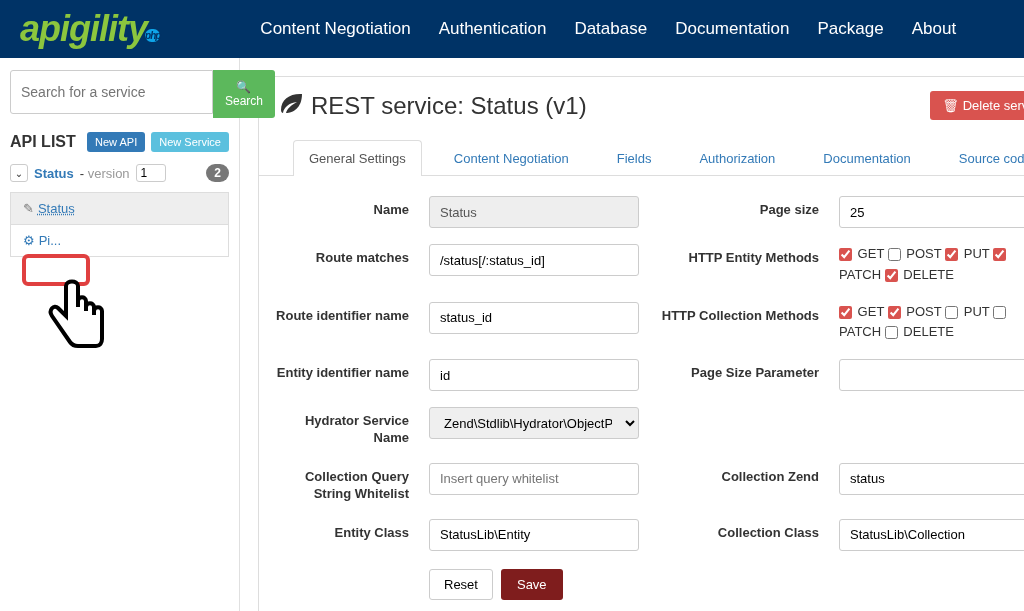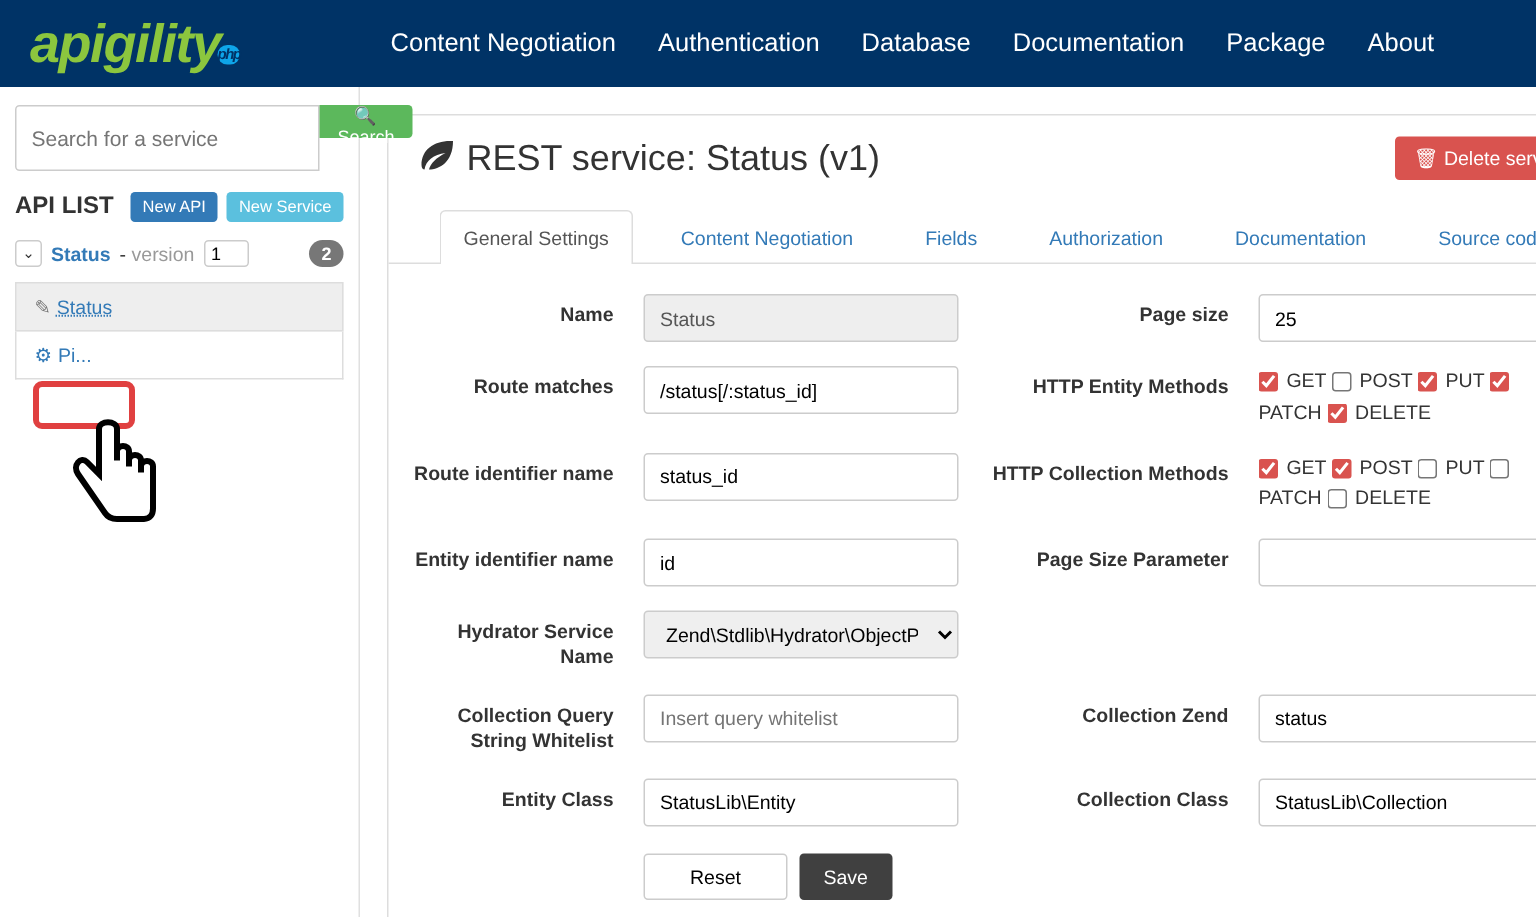--- a/index.html
+++ b/index.html
@@ -6,21 +6,21 @@
 body { font-family: "Helvetica Neue", Helvetica, Arial, sans-serif; font-size: 14px; color: #333; background: #fff; width: 1024px; }
 .topbar { background: #036; height: 58px; display: flex; align-items: center; padding: 0 20px; }
 .logo { color: #8cc63e; font-size: 36px; font-weight: bold; font-style: italic; letter-spacing: -1px; position: relative; margin-right: 100px; }
 .logo-badge { background:#0ea5e9; color:#036; font-size:10px; font-weight:bold; padding:1px 0; border-radius:8px; position:relative; top:-2px; margin-left:-2px;}
 .nav { display: flex; gap: 28px; }
 .nav a { color: #fff; text-decoration: none; font-size: 17px; }
 .main { display: flex; }
 .sidebar { width: 240px; background:#fff; padding: 12px 10px; border-right:1px solid #e0e0e0; min-height:553px; position:relative;}
 .searchrow { display:flex; }
 .searchrow input { flex:1; border:1px solid #ccc; border-radius:3px 0 0 3px; padding:6px 10px; font-size:14px; height:44px;}
-.searchrow button { background:#5cb85c; color:#fff; border:none; border-radius:0 3px 3px 0; padding:0 12px; font-size:12px; height:22px; cursor:pointer;}
+.searchrow button { background:#5cb85c; color:#fff; border:none; border-radius:0 3px 3px 0; padding:0 12px; font-size:12px; height:48px; cursor:pointer;}
 .apilist-header { display:flex; align-items:center; margin-top:14px; gap:6px;}
 .apilist-title { font-weight:bold; font-size:16px; margin-right:auto;}
 .btn-xs { font-size:11px; padding:4px 8px; border:none; border-radius:3px; color:#fff; cursor:pointer;}
 .btn-blue { background:#337ab7;}
 .btn-lightblue { background:#5bc0de;}
 .badge { background:#777; color:#fff; border-radius:10px; padding:2px 8px; font-size:12px; font-weight:bold;}
 .api-item { margin-top:12px; display:flex; align-items:center; gap:6px; font-size:13px;}
 .api-toggle { width:18px; height:18px; border:1px solid #ccc; border-radius:3px; display:inline-flex; align-items:center; justify-content:center; font-size:10px; background:#fff;}
 .api-name { color:#337ab7; font-weight:bold;}
 .api-ver-label { color:#999;}
@@ -41,22 +41,22 @@
 .tab.active { color:#555; border-color:#ddd; background:#fff;}
 .tab-body { padding:20px 28px 20px 10px;}
 .form-grid { display:grid; grid-template-columns: 140px 210px 160px 210px; column-gap:20px; row-gap:16px; align-items:start;}
 .lbl { text-align:right; font-weight:bold; font-size:13px; color:#333; padding-top:6px; line-height:1.3;}
 .inp { width:100%; border:1px solid #ccc; border-radius:3px; padding:6px 10px; font-size:13px; height:32px;}
 .inp[disabled]{ background:#eee; color:#555;}
 select.inp { appearance:auto; }
 .chkrow { font-size:13px; color:#333; line-height:1.6;}
 .chkrow input { accent-color:#d9534f; margin-right:2px; vertical-align:middle;}
 .btnrow { margin-top:18px; margin-left:160px; display:flex; gap:8px;}
-.btn-default { background:#fff; border:1px solid #ccc; border-radius:3px; padding:7px 30px; font-size:13px; cursor:pointer;}
-.btn-success { background:#404040; border:none; color:#fff; border-radius:3px; padding:8px 16px; font-size:13px; cursor:pointer;}
+.btn-default { background:#fff; border:1px solid #ccc; border-radius:3px; padding:7px 14px; font-size:13px; cursor:pointer;}
+.btn-success { background:#7f1d1d; border:none; color:#fff; border-radius:3px; padding:8px 16px; font-size:13px; cursor:pointer;}
 </style>
 </head>
 <body>
 
 <div class="topbar">
   <div class="logo">apigility<span class="logo-badge">php</span></div>
   <div class="nav">
     <a>Content Negotiation</a>
     <a>Authentication</a>
     <a>Database</a>

